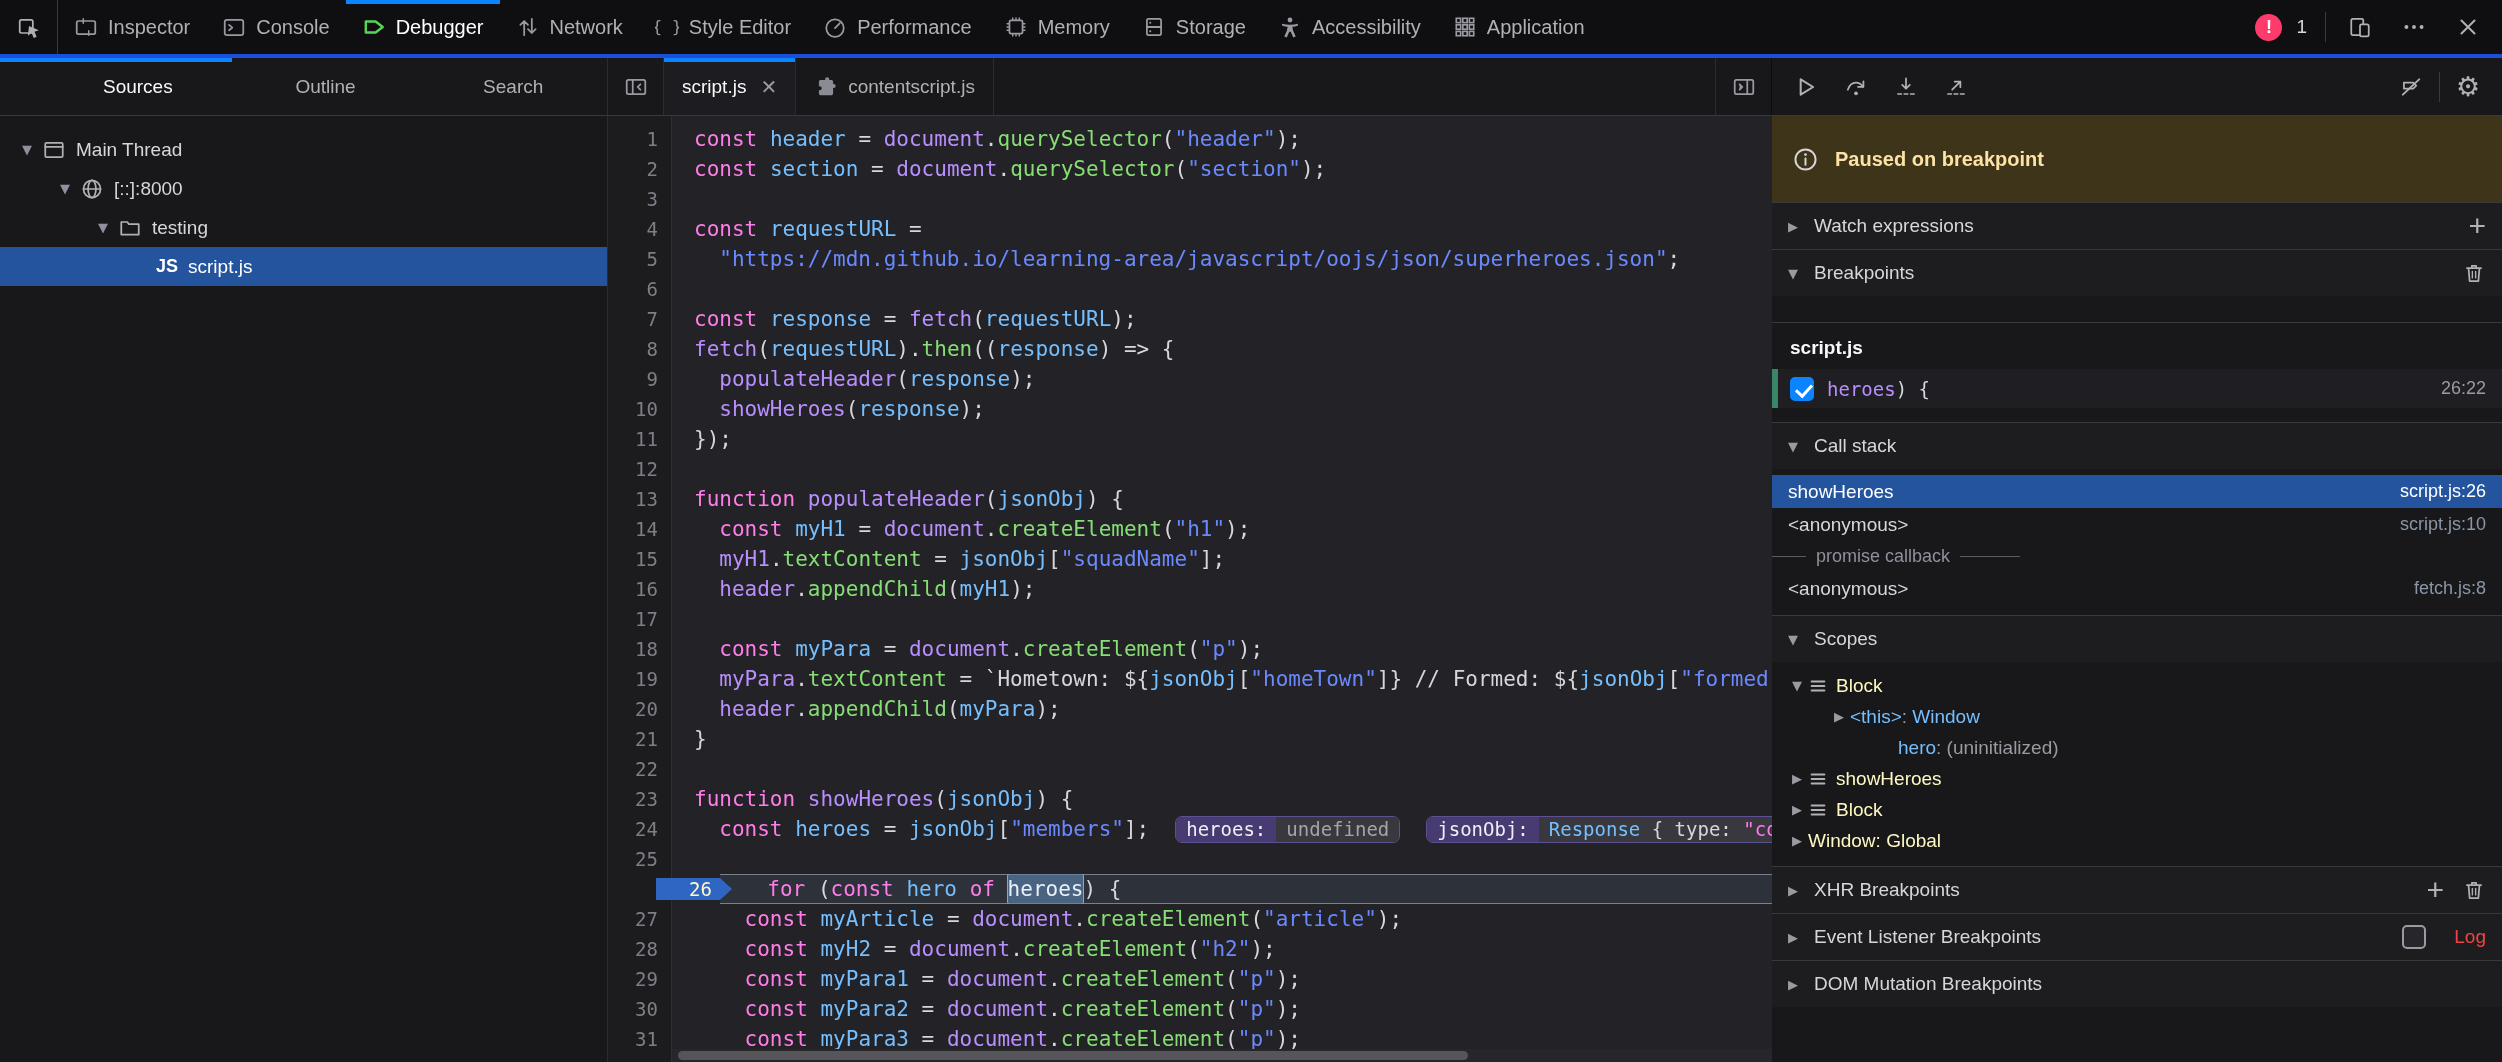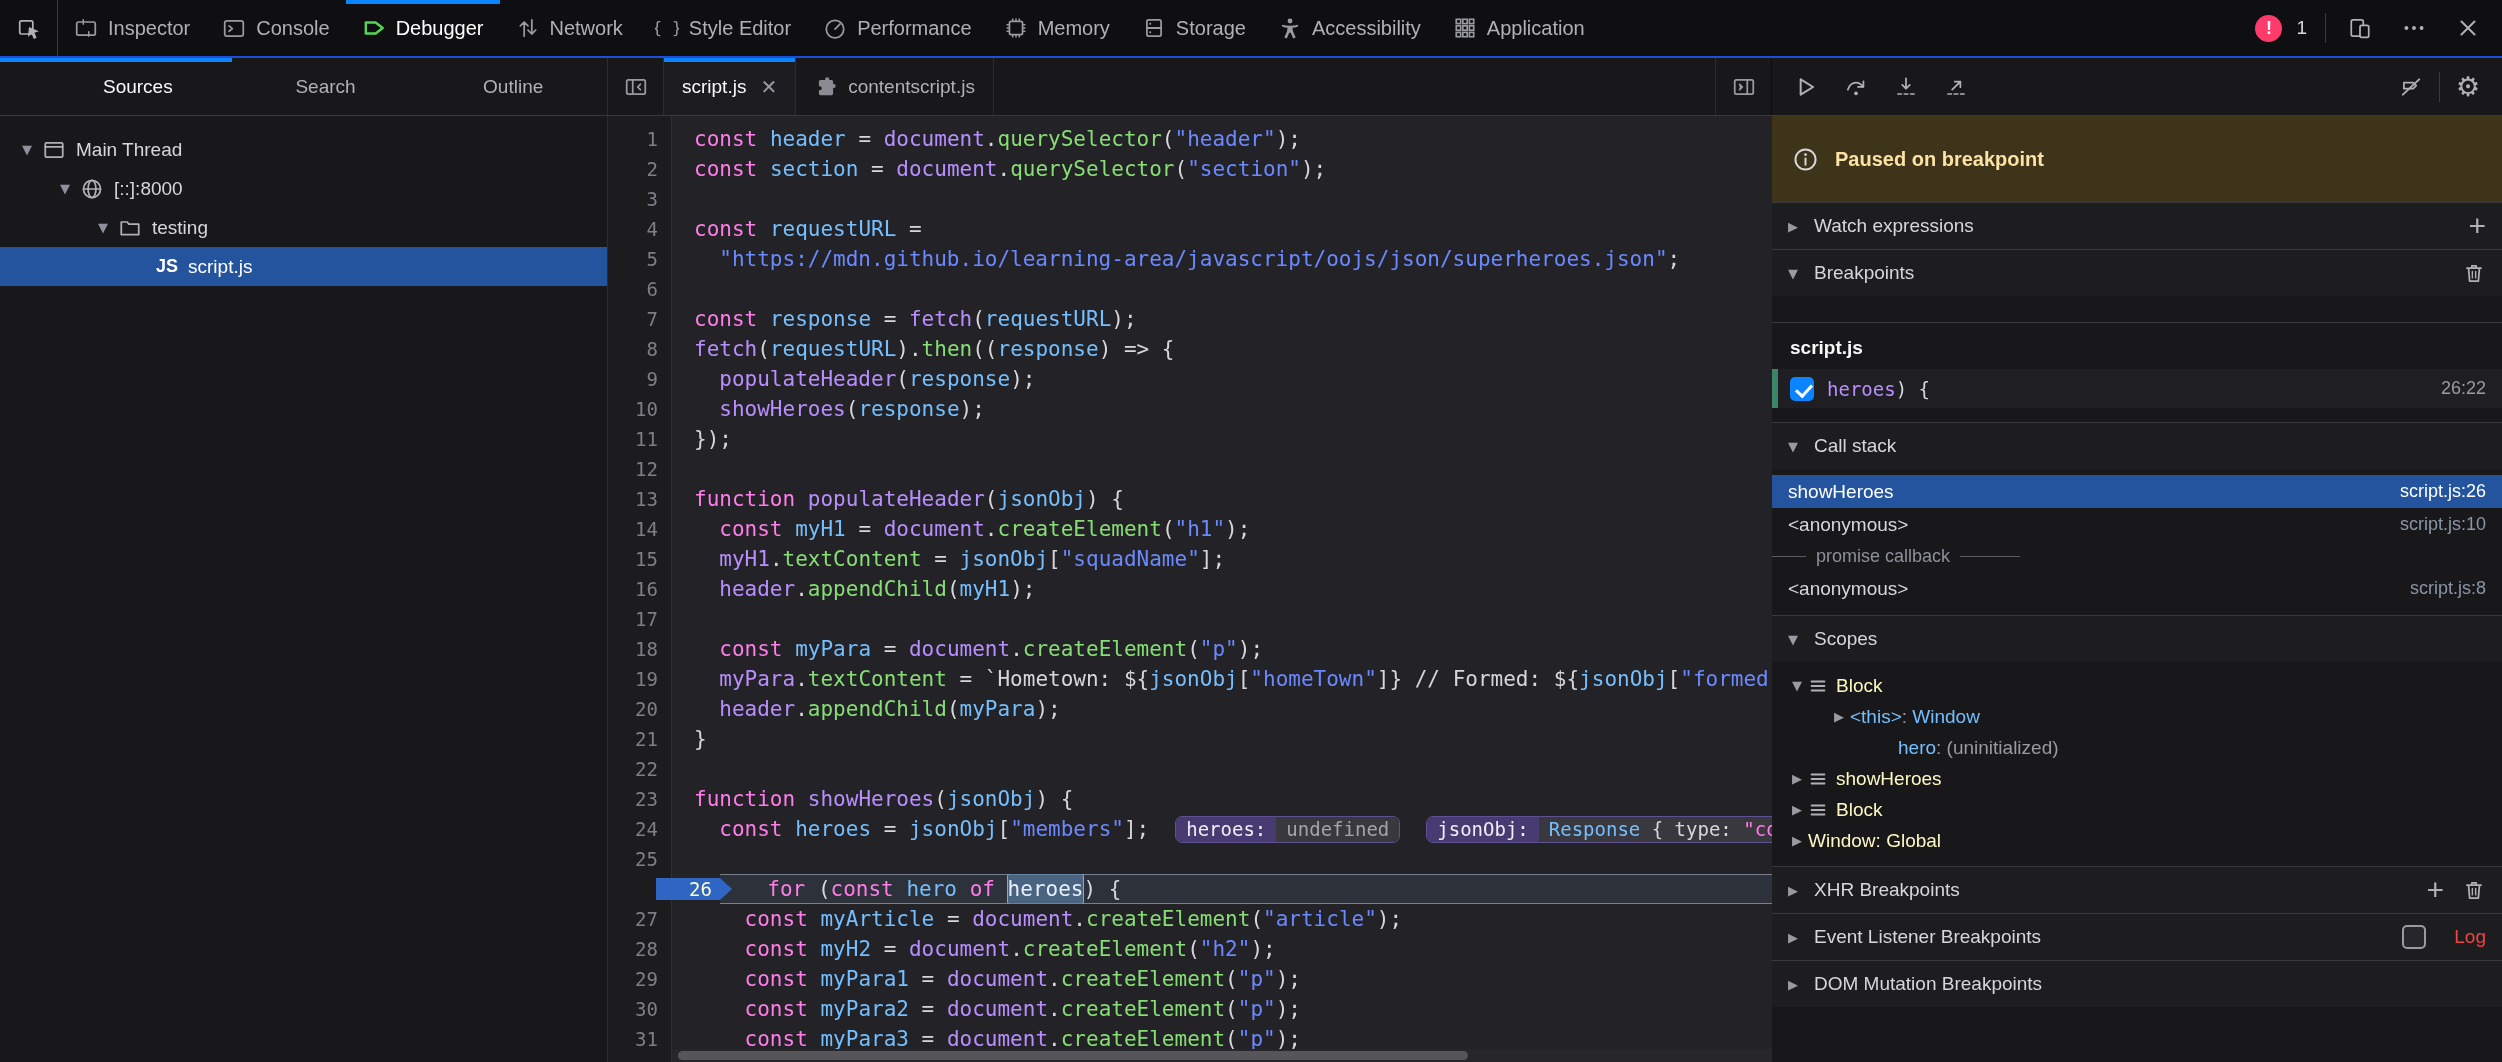--- a/index.html
+++ b/index.html
@@ -2,21 +2,21 @@
 <html style="--c-accent: #0a84ff; --c-selection: #24549e; --c-banner-bg: #3e3419; --c-banner-text: #fce2a4; --c-error: #ff3b6b; --c-debugger-green: #54d754; --c-bp-green: #3a8568; --c-paused-flag: #2f66c4; --syn-keyword: #ff7de9; --syn-variable: #75bfff; --syn-object: #b98eff; --syn-property: #86de74; --syn-string: #6b89ff; --syn-plain: #d7d7db;"><head>
 <meta charset="utf-8">
 <style>
   * { margin:0; padding:0; box-sizing:border-box; }
   html,body { width:2502px; height:1062px; overflow:hidden; background:#0e0e10;
     font-family:"Liberation Sans", sans-serif; color:#d7d7db; }
   .app { width:2502px; height:1062px; display:flex; flex-direction:column; }
 
   
   .tabbar1 { height:58px; background:#0f0f12; display:flex; align-items:stretch;
-    border-bottom:2px solid #1d4ed8; flex:none; }
+    border-bottom:4px solid #1d4ed8; flex:none; }
   .picker { width:58px; display:flex; align-items:center; justify-content:center;
     border-right:1px solid #38383d; color:#b1b1b3; }
   .tabs1 { display:flex; align-items:stretch; }
   .tab1 { position:relative; display:flex; align-items:center; gap:10px;
     padding:0 16px; font-size:20px; color:#b1b1b3; cursor:default; }
   .tab1 .icon { color:#9a9aa2; }
   .tab1.active { color:#fff; }
   .tab1.active::before { content:""; position:absolute; left:0; top:0; right:0;
     height:4px; background:var(--c-accent,#0a84ff); }
   .tab1.active .icon.dbg { color:var(--c-debugger-green,#54d754); }
@@ -284,22 +284,22 @@
               <path d="M5 5l12 12M17 5L5 17" stroke-width="1.8"></path>
             </svg>
           </span>
         </span>
     </div>
   </header>
 
   <div class="row2">
     <nav class="panel-tabs" id="panel-tabs">
         <div class="ptab active">Sources</div>
+        <div class="ptab">Outline</div>
         <div class="ptab">Search</div>
-        <div class="ptab">Outline</div>
       </nav>
     <div class="src-tabbar">
       <span class="srcbar-btn">
           <span>
             <svg width="24" height="24" viewBox="0 0 22 22" fill="none" stroke="currentColor" stroke-width="1.6" stroke-linecap="round" stroke-linejoin="round">
               <rect x="2.5" y="4.5" width="17" height="13" rx="1.5"></rect>
               <path d="M8 4.5v13"></path>
               <path d="M15 8.5L12.5 11l2.5 2.5"></path>
             </svg>
           </span>
@@ -602,21 +602,21 @@
             <span class="fname">showHeroes</span>
             <span class="floc">script.js:26</span>
           </div>
           <div class="cs-row">
             <span class="fname">&lt;anonymous&gt;</span>
             <span class="floc">script.js:10</span>
           </div>
           <div class="cs-group">promise callback</div>
           <div class="cs-row">
             <span class="fname">&lt;anonymous&gt;</span>
-            <span class="floc">script.js:8</span>
+            <span class="floc">fetch.js:8</span>
           </div>
         </div>
 
       <div class="sect">
         <span class="arr">▼</span>
         <span class="slabel">Scopes</span>
       </div>
       <div class="scope-rows" id="scopes">
           <div class="sc-row" style="padding-left: 14px;">
             <span class="arr">▼</span>

